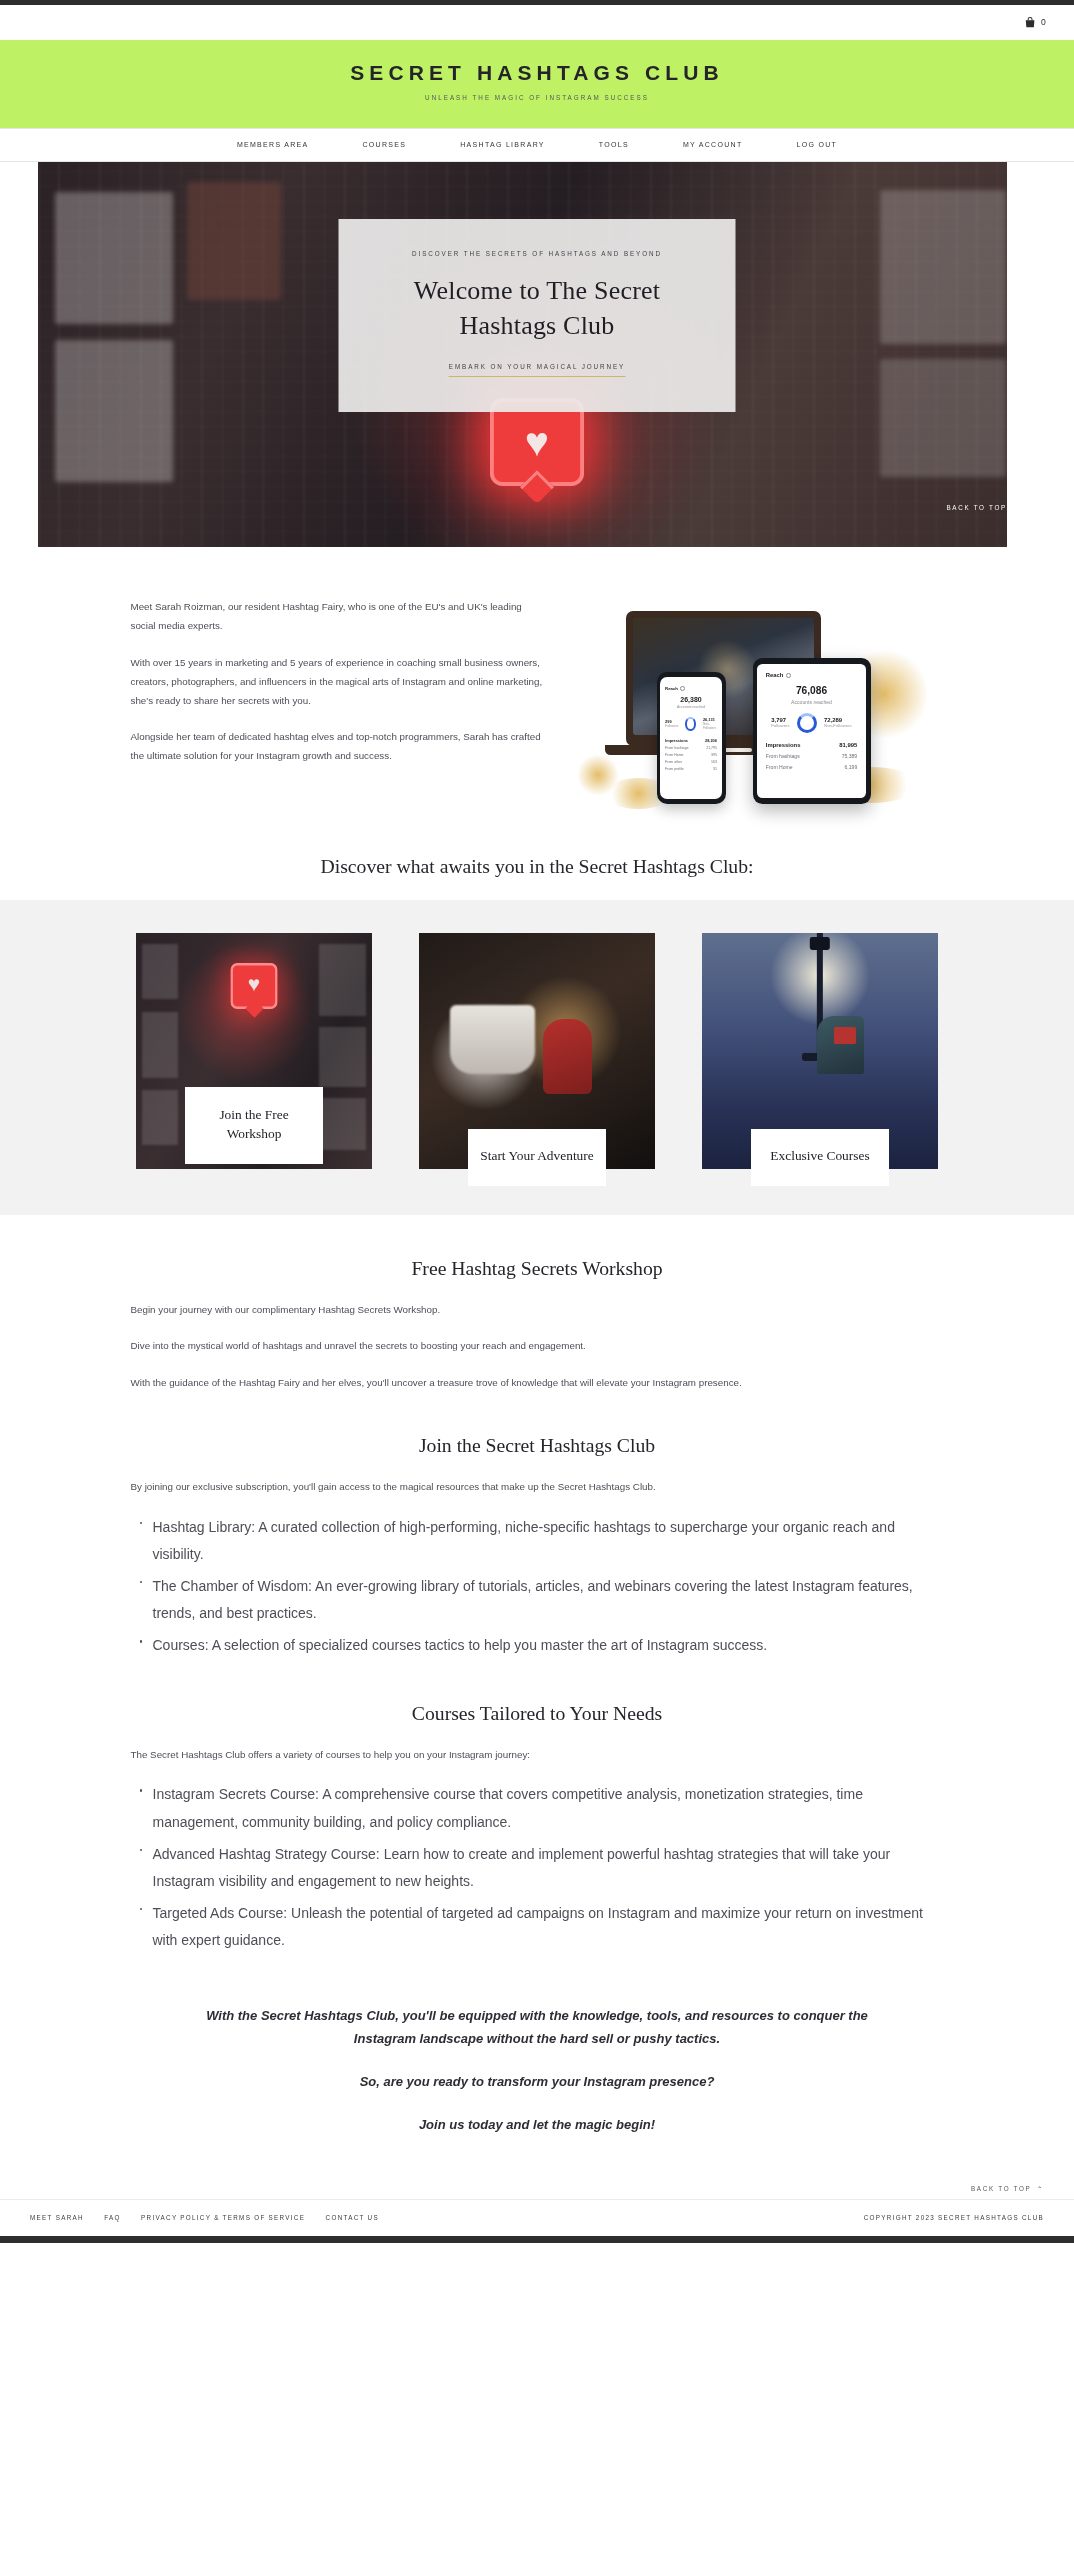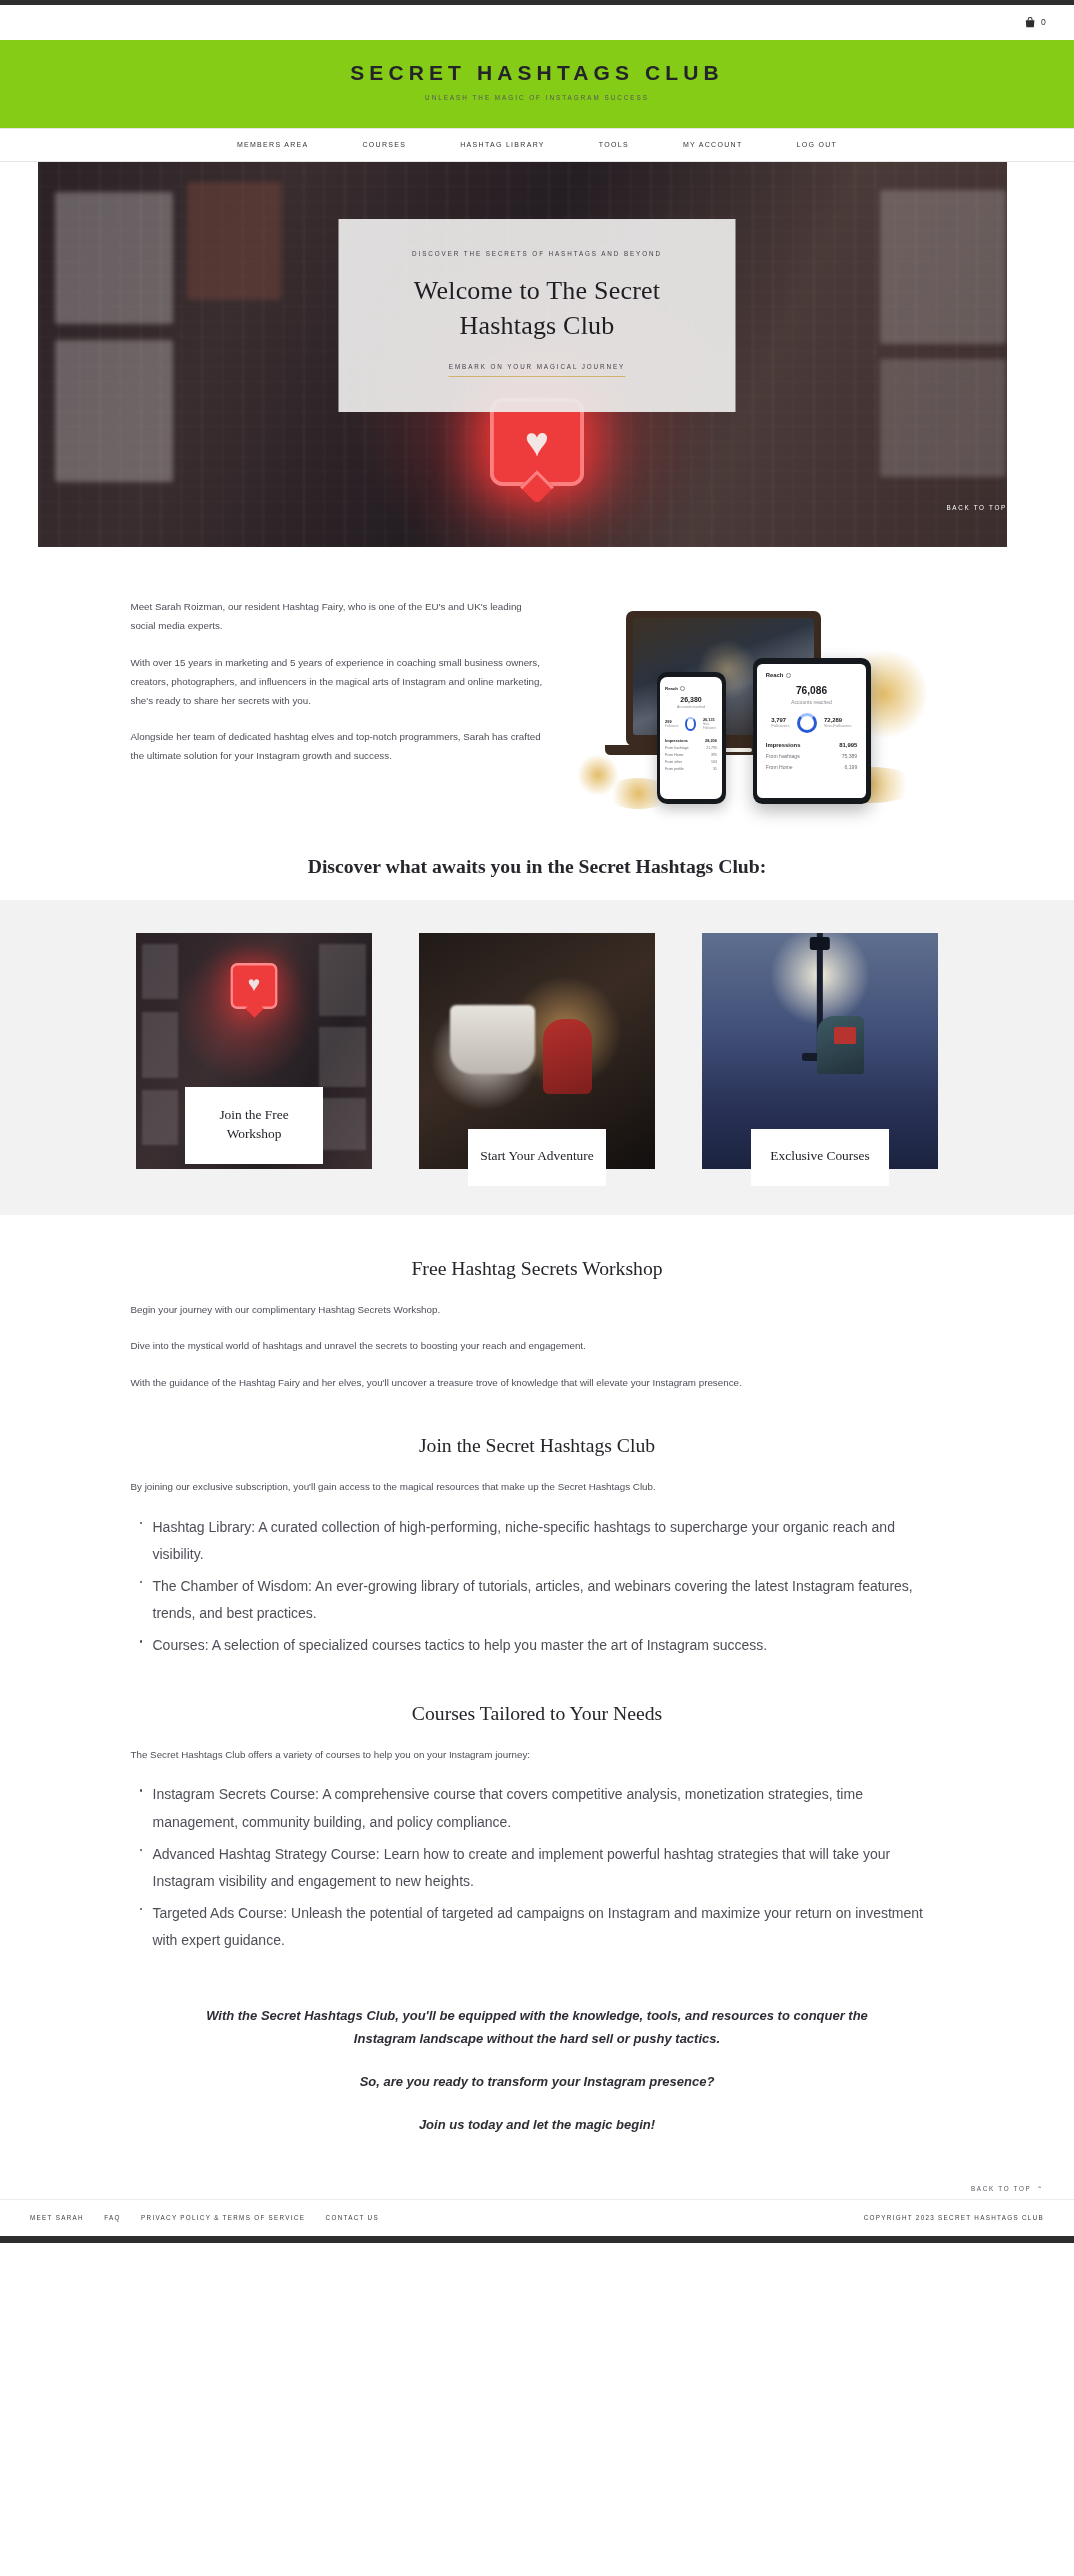--- a/index.html
+++ b/index.html
@@ -37,21 +37,21 @@
   .cart-count {
     font-size: 8.6px;
     color: #2e2e2e;
     letter-spacing: 0.3px;
   }
 
   
   .brandhead {
     text-align: center;
     padding: 20.4px 0 27px;
-    background: #84cc16;
+    background: #bef264;
   }
   .brandtitle {
     font-family: "Liberation Sans", sans-serif;
     font-size: 21px;
     font-weight: 700;
     letter-spacing: 5.1px;
     color: #24242a;
     line-height: 1.2;
   }
   .brandtag {
@@ -299,21 +299,21 @@
   .phone .ins-title{font-size:4.3px;} .phone .ins-big{font-size:7px;margin-top:4.7px;}
   .phone .ins-sub{font-size:3.5px;} .phone .ins-donut{width:13.4px;height:13.4px;border-width:2.8px;}
   .phone .ins-statnum{font-size:3.9px;} .phone .ins-statlbl{font-size:3.1px;}
   .phone .ins-rowhead{font-size:3.9px;margin-top:7px;} .phone .ins-row{font-size:3.5px;margin-top:3.1px;}
 
   
   .discover-head {
     text-align: center;
     font-family: "Liberation Serif", serif;
     font-size: 19.7px;
-    font-weight: 700;
+    font-weight: 400;
     color: #26262c;
     padding: 27px 0 22px;
   }
 
   
   .cardband {
     background: #f2f2f2;
     padding: 33px 0 46px;
   }
   .cardgrid {

